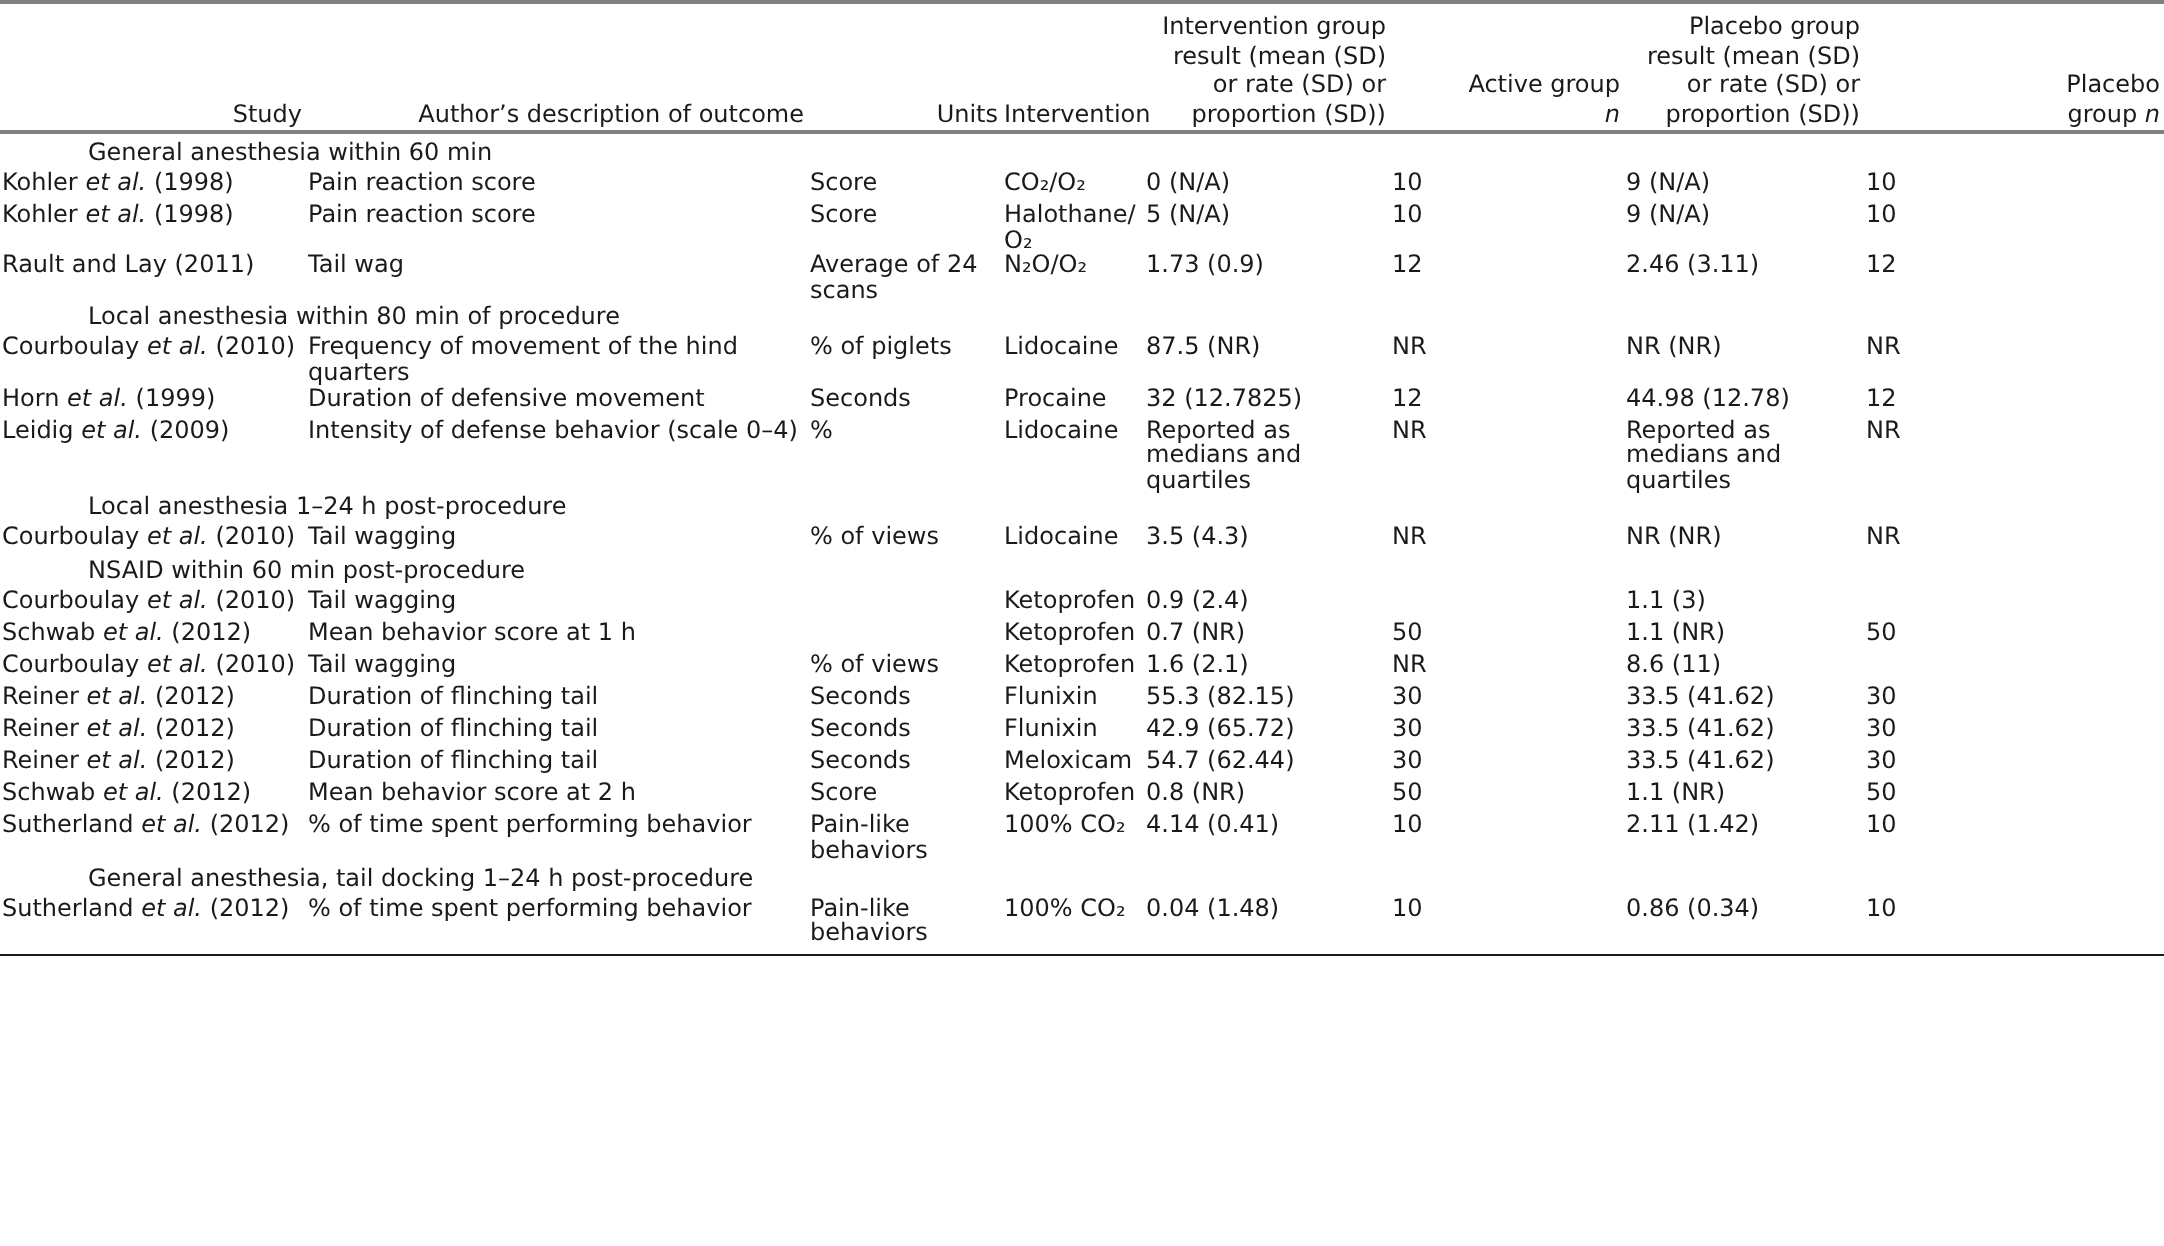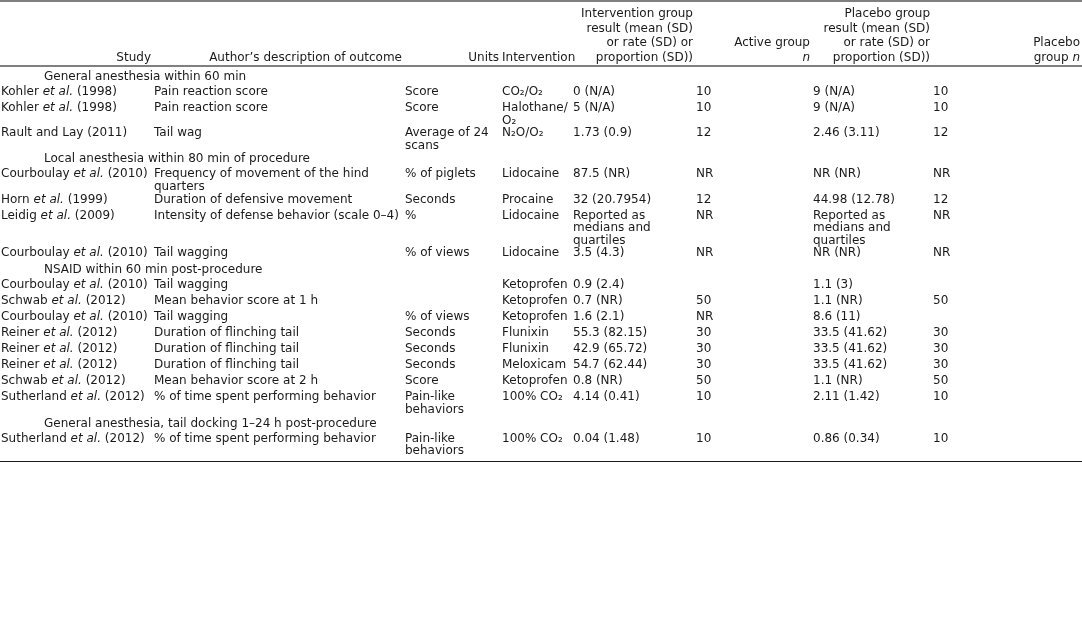--- a/index.html
+++ b/index.html
@@ -138,34 +138,37 @@
           <td>87.5 (NR)</td>
           <td>NR</td>
           <td>NR (NR)</td>
           <td>NR</td>
         </tr>
         <tr class="row">
           <td><span>Horn</span> <i>et al.</i> <span>(1999)</span></td>
           <td>Duration of defensive movement</td>
           <td>Seconds</td>
           <td>Procaine</td>
-          <td>32 (20.7954)</td>
+          <td>32 (12.7825)</td>
           <td>12</td>
           <td>44.98 (12.78)</td>
           <td>12</td>
         </tr>
         <tr class="row">
           <td><span>Leidig</span> <i>et al.</i> <span>(2009)</span></td>
           <td>Intensity of defense behavior (scale 0–4)</td>
           <td>%</td>
           <td>Lidocaine</td>
           <td>Reported as medians and quartiles</td>
           <td>NR</td>
           <td>Reported as medians and quartiles</td>
           <td>NR</td>
+        </tr>
+        <tr class="section">
+          <td colspan="8">Local anesthesia 1–24 h post-procedure</td>
         </tr>
         <tr class="row">
           <td><span>Courboulay</span> <i>et al.</i> <span>(2010)</span></td>
           <td>Tail wagging</td>
           <td>% of views</td>
           <td>Lidocaine</td>
           <td>3.5 (4.3)</td>
           <td>NR</td>
           <td>NR (NR)</td>
           <td>NR</td>

